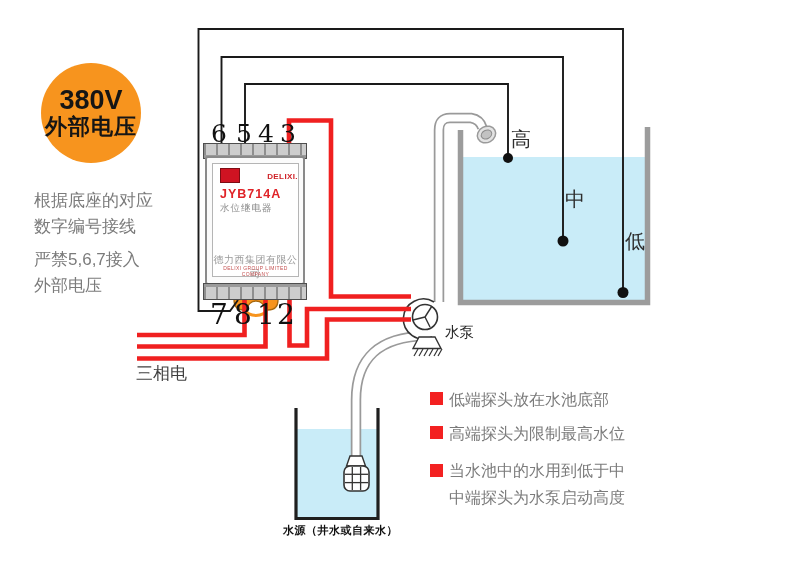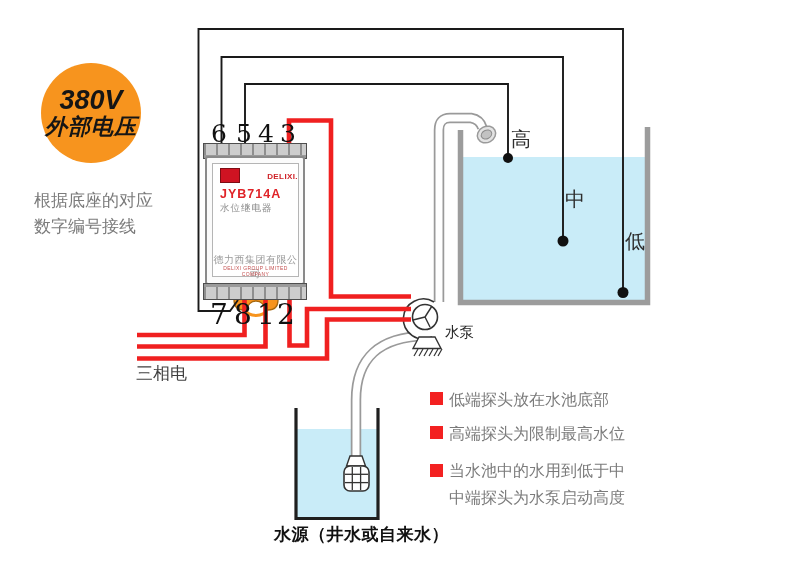--- a/index.html
+++ b/index.html
@@ -4,21 +4,21 @@
 <style>
   html,body{margin:0;padding:0;background:#fff;}
   .canvas{position:relative;width:790px;height:564px;background:#ffffff;overflow:hidden;
           font-family:"Liberation Sans",sans-serif;}
   .abs{position:absolute;}
   svg.art{position:absolute;left:0;top:0;}
 
   
   .badge{left:41px;top:63px;width:100px;height:100px;border-radius:50%;
          background:#f7941e;display:flex;flex-direction:column;align-items:center;
-         justify-content:center;color:#151515;text-align:center;font-style:italic;}
+         justify-content:center;color:#151515;text-align:center;}
   .badge-l1{font-size:27px;font-weight:600;line-height:28px;}
   .badge-l2{font-size:22px;font-weight:600;line-height:26px;letter-spacing:1px;}
 
   
   .notes{left:34px;top:188px;width:175px;color:#7b7b7b;font-size:17px;line-height:25.5px;}
   .notes .para{margin-bottom:8px;}
 
   
   .strip{background:repeating-linear-gradient(90deg,#8f8f8f 0 2px,#cdcdcd 2px 12px);
          border:1.5px solid #4e4e4e;box-sizing:border-box;}
@@ -36,21 +36,21 @@
   .rtype{left:220px;top:202px;font-size:9.5px;color:#8a8a8a;letter-spacing:1px;}
   .company-cn{left:213px;top:253px;width:85px;text-align:center;font-size:10px;color:#9a9a9a;letter-spacing:.5px;}
   .company-en{left:213px;top:265px;width:85px;text-align:center;font-size:5px;color:#c45252;letter-spacing:.4px;}
 
   .tnum{font-family:"DejaVu Serif",serif;color:#111;transform:translateX(-50%);}
   .tnum-top{top:119px;font-size:25px;}
   .tnum-bottom{top:298px;font-size:28px;}
   .probe-lbl{font-size:20px;color:#2e2e2e;}
   .pump-lbl{left:445px;top:323px;font-size:14.5px;color:#222;}
   .phase-lbl{left:136px;top:362px;font-size:17px;color:#3f3f3f;}
-  .source-lbl{left:274px;top:523px;font-size:17px;font-weight:600;color:#111;letter-spacing:.5px;}
+  .source-lbl{left:283px;top:523px;font-size:11px;font-weight:600;color:#111;letter-spacing:.5px;}
 
   
   .anno-bullet{width:13px;height:13px;background:#f32121;}
   .anno-text{color:#7b7b7b;font-size:16px;line-height:26.5px;white-space:nowrap;}
 </style>
 </head>
 <body>
 
 <div class="canvas">
 
@@ -131,20 +131,24 @@
   <div class="abs badge">
     <div class="badge-l1">380V</div>
     <div class="badge-l2">外部电压</div>
   </div>
 
   <div class="abs notes">
     <div class="para">
       <div>根据底座的对应</div>
       <div>数字编号接线</div>
     </div>
+    <div class="para">
+      <div>严禁5,6,7接入</div>
+      <div>外部电压</div>
+    </div>
   </div>
 
   <div class="abs strip strip-top"></div>
   <div class="abs relay-body"></div>
   <div class="abs relay-panel"></div>
   <div class="abs indicator"></div>
   <div class="abs brand">DELIXI.</div>
   <div class="abs model">JYB714A</div>
   <div class="abs rtype">水位继电器</div>
   <div class="abs company-cn">德力西集团有限公司</div>

